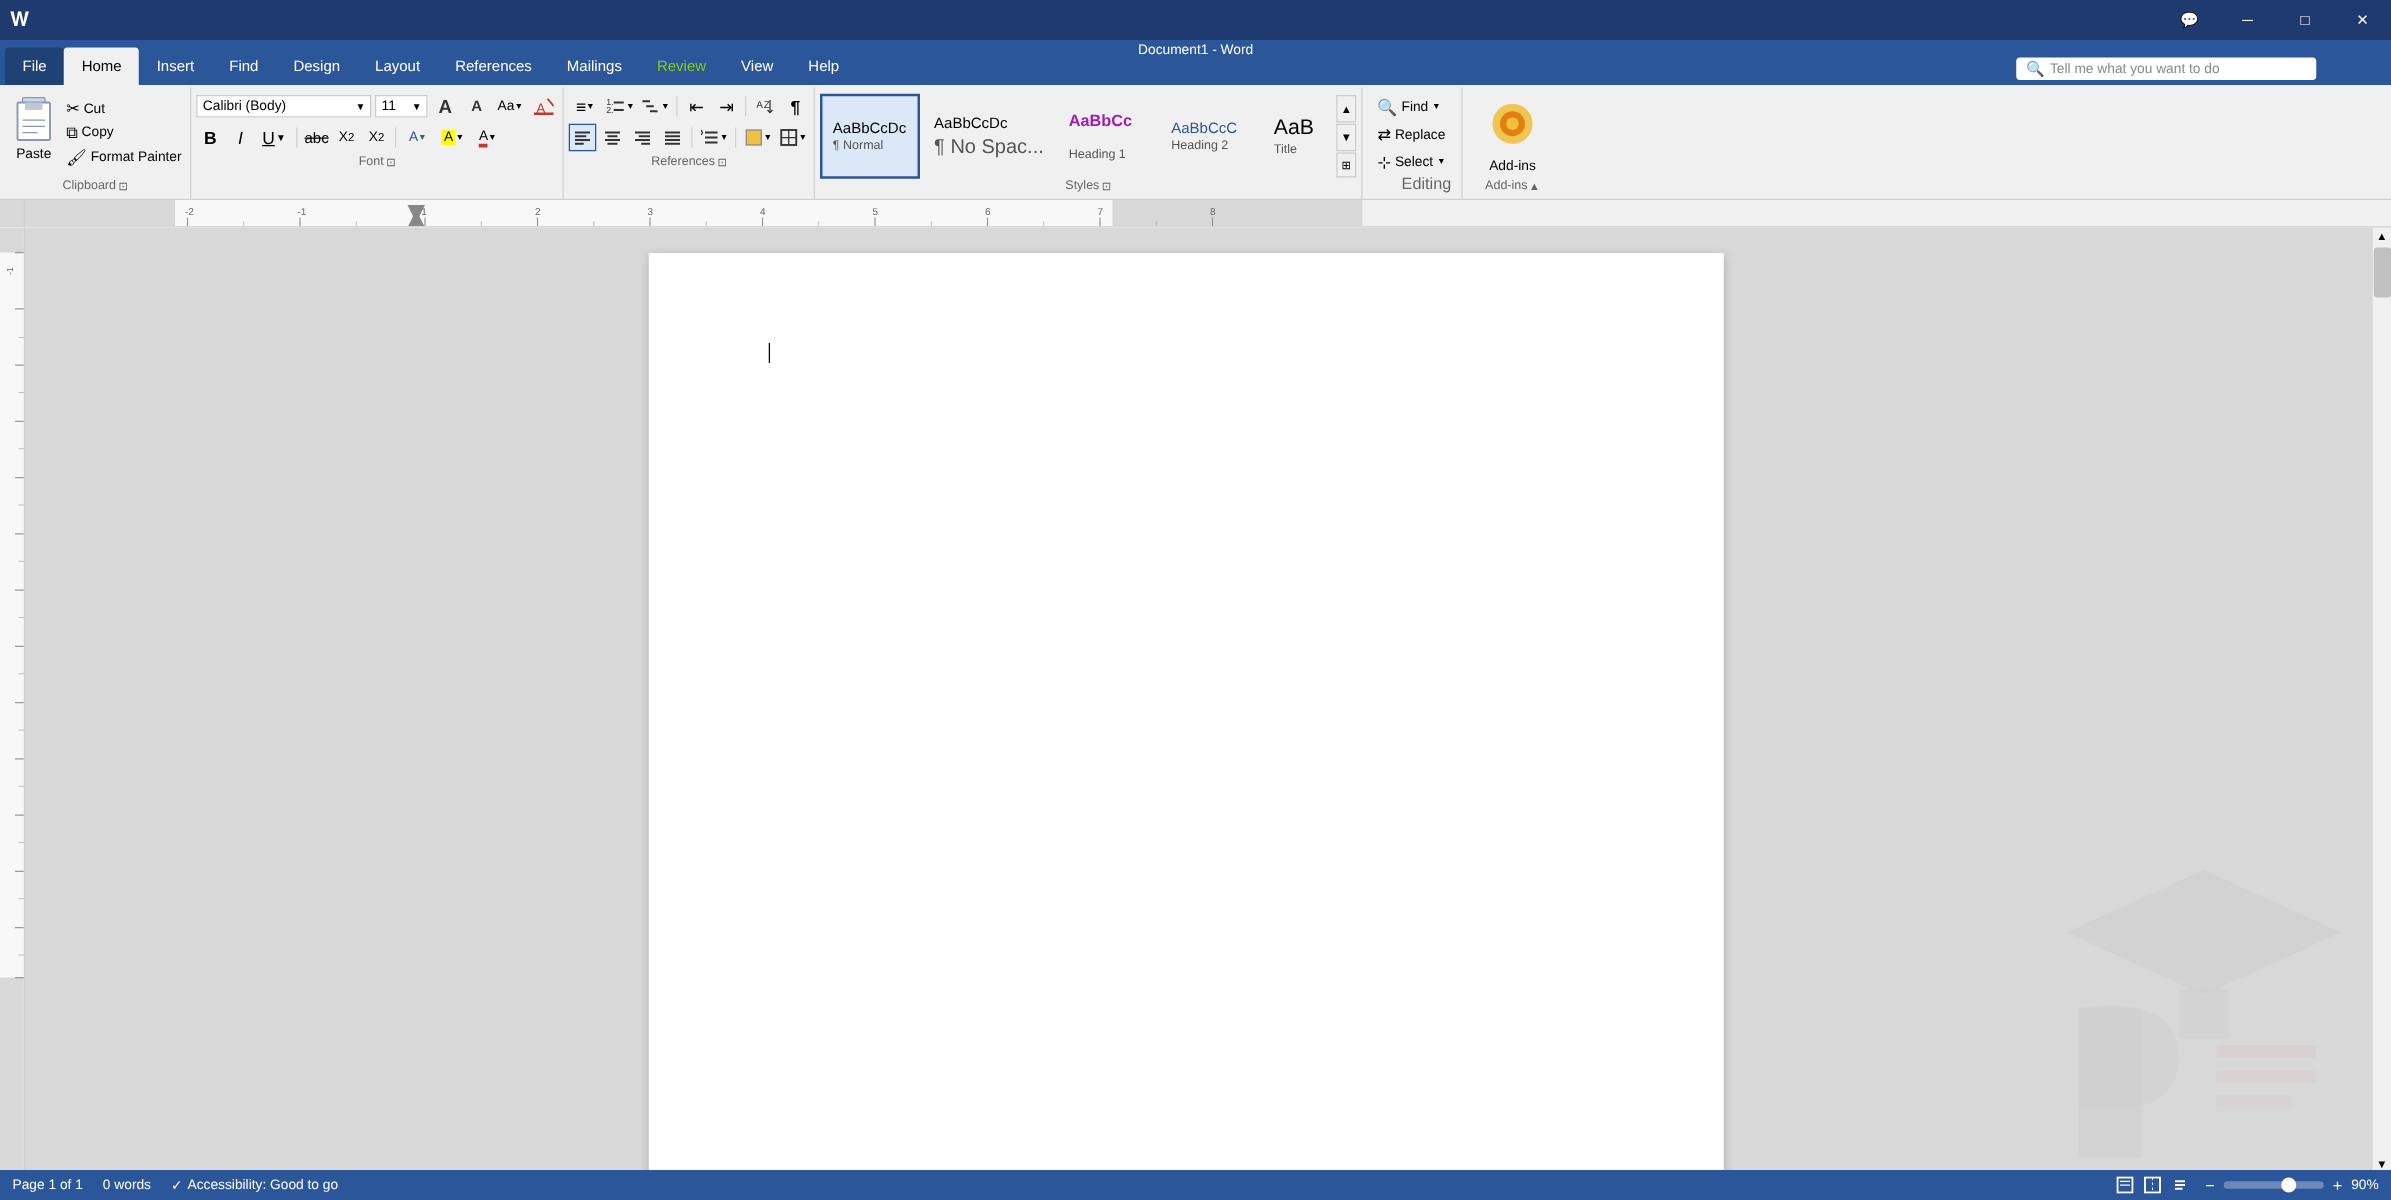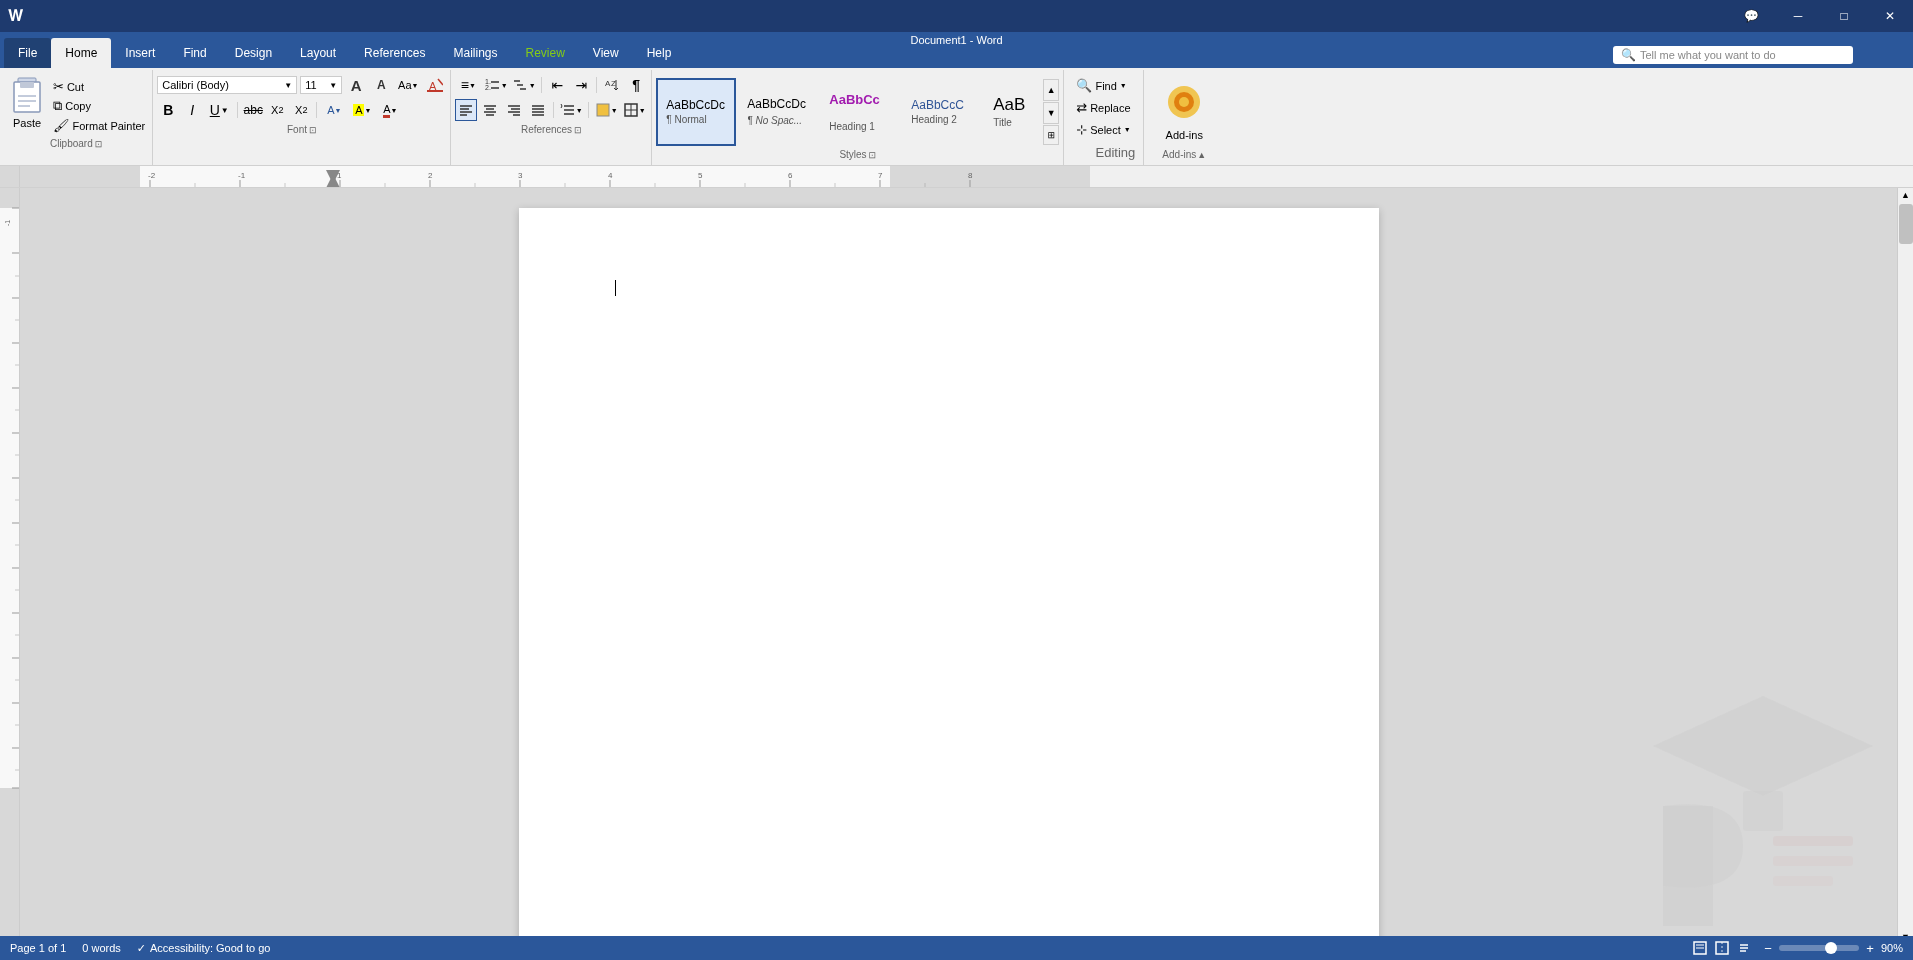--- a/index.html
+++ b/index.html
@@ -67,21 +67,21 @@
         <div style="display:flex; align-items:center; gap:3px; cursor:pointer; padding:1px 3px; border-radius:2px; font-size:11px;">
           <span style="font-size:13px;">⧉</span>
           <span>Copy</span>
         </div>
         <div style="display:flex; align-items:center; gap:3px; cursor:pointer; padding:1px 3px; border-radius:2px; font-size:11px;">
           <span style="font-size:13px;">🖌</span>
           <span>Format Painter</span>
         </div>
       </div>
     </div>
-    <div style="font-size:10px; color:#666; text-align:center; padding-bottom:16px; display:flex; align-items:center; justify-content:center; gap:2px;">
+    <div style="font-size:10px; color:#666; text-align:center; padding-bottom:5px; display:flex; align-items:center; justify-content:center; gap:2px;">
       <span>Clipboard</span>
       <span style="font-size:9px; cursor:pointer;">⊡</span>
     </div>
   </div>
 
   <div style="display:flex; flex-direction:column; padding:2px 4px; border-right:1px solid #d0d0d0; gap:3px; min-width:220px;">
     <div style="display:flex; align-items:center; gap:3px; padding-top:2px;">
 
       <div style="border:1px solid #ccc; background:white; padding:2px 4px; font-size:11px; width:140px; cursor:pointer; display:flex; align-items:center; justify-content:space-between;">
         <span>Calibri (Body)</span>
@@ -250,21 +250,21 @@
   <div style="display:flex; flex-direction:column; padding:2px 4px; border-right:1px solid #d0d0d0; min-width:360px;">
     <div style="display:flex; align-items:center; flex:1; gap:2px; padding-top:2px;">
 
       <div style="border:2px solid #2b579a; background:#dce8f8; padding:4px 8px; cursor:pointer; display:flex; flex-direction:column; justify-content:center; min-width:80px; height:68px;">
         <div style="font-size:12px;">AaBbCcDc</div>
         <div style="font-size:10px; color:#555; margin-top:2px;">¶ Normal</div>
       </div>
 
       <div style="border:1px solid transparent; padding:4px 8px; cursor:pointer; display:flex; flex-direction:column; justify-content:center; min-width:80px; height:68px;">
         <div style="font-size:12px;">AaBbCcDc</div>
-        <div style="font-size:10px; color:#555; margin-top:4px;font-style:italic;">¶ No Spac...</div>
+        <div style="font-size:16px; color:#555; margin-top:4px;">¶ No Spac...</div>
       </div>
 
       <div style="border:1px solid transparent; padding:4px 8px; cursor:pointer; display:flex; flex-direction:column; justify-content:center; min-width:80px; height:68px;">
         <div style="font-size:13px; color:#a21caf; font-weight:bold;">AaBbCc</div>
         <div style="font-size:10px; color:#555; margin-top:14px;">Heading 1</div>
       </div>
 
       <div style="border:1px solid transparent; padding:4px 8px; cursor:pointer; display:flex; flex-direction:column; justify-content:center; min-width:80px; height:68px;">
         <div style="font-size:12px; color:#2f5496;">AaBbCcC</div>
         <div style="font-size:10px; color:#555; margin-top:2px;">Heading 2</div>

